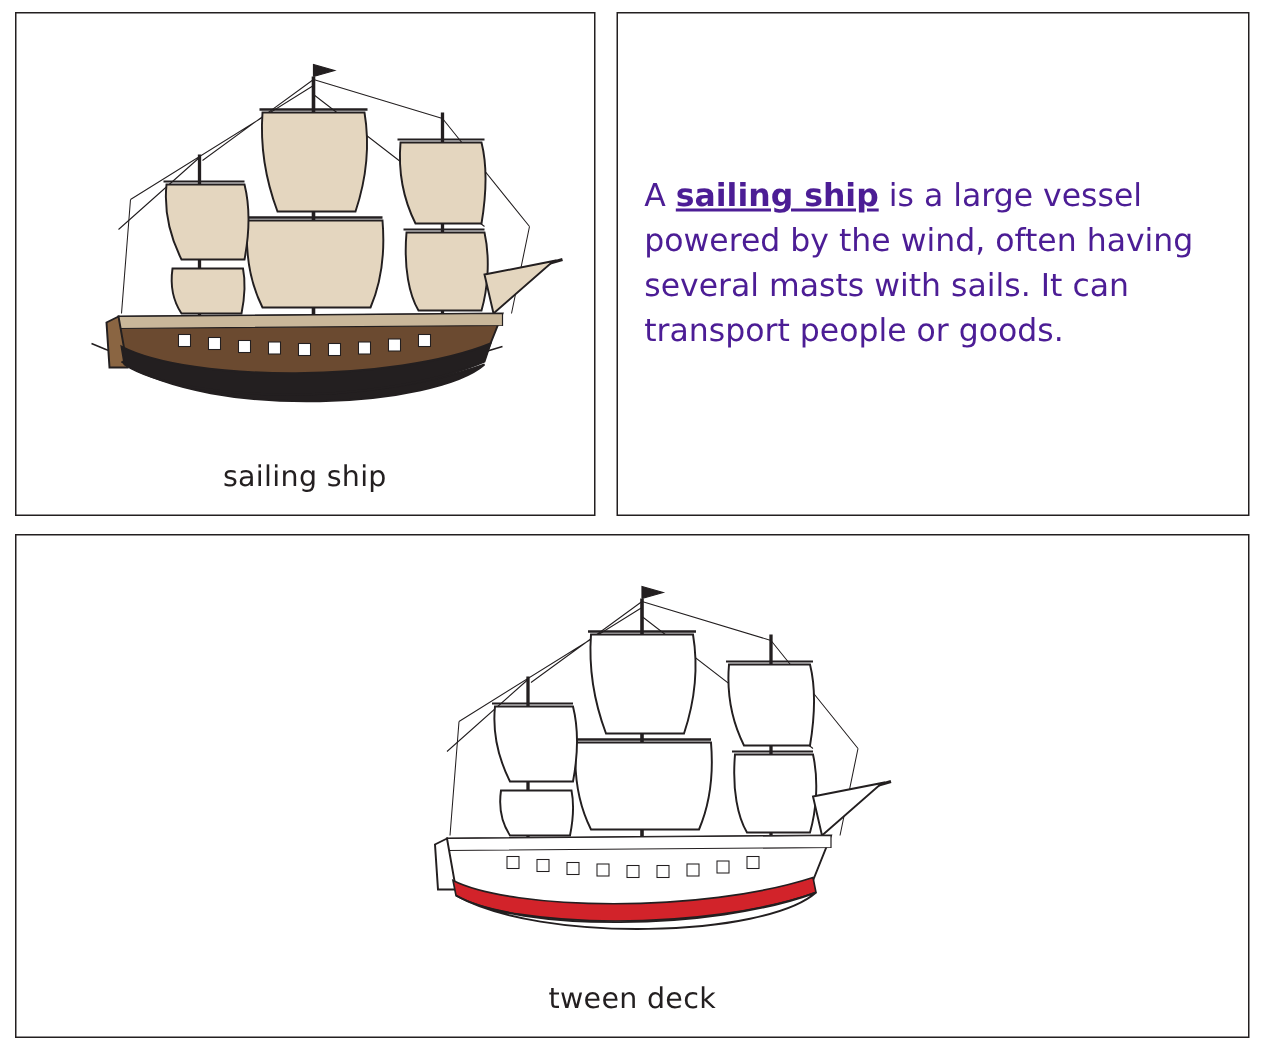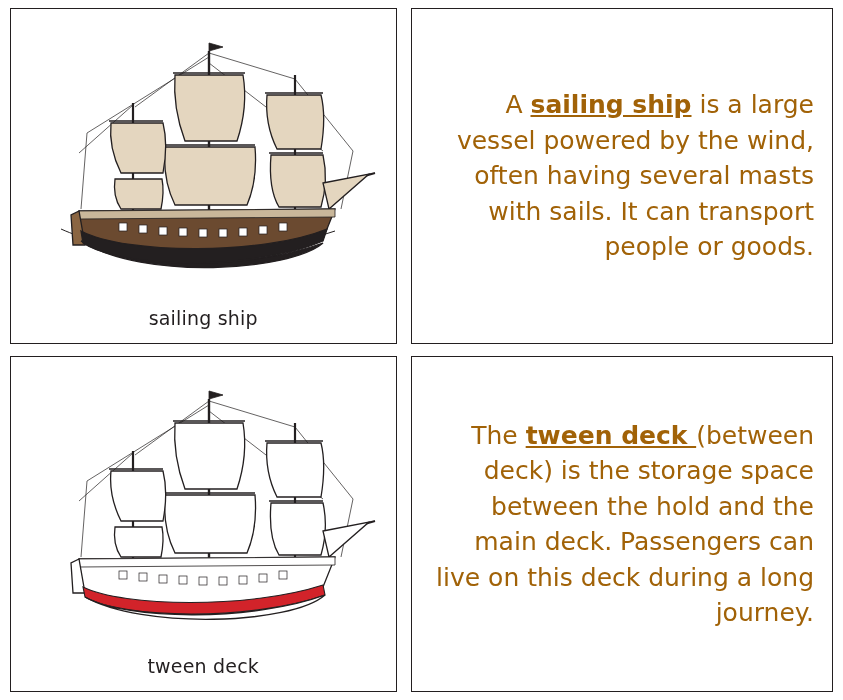--- a/index.html
+++ b/index.html
@@ -63,24 +63,24 @@
   .caption {
     font-family: "DejaVu Sans", sans-serif;
     font-size: 19px;
     color: #231f20;
     text-align: center;
     padding-bottom: 14px;
     letter-spacing: 0.2px;
   }
   .definition {
     font-family: "DejaVu Sans", sans-serif;
-    font-size: 25px;
+    font-size: 21px;
     line-height: 1.42;
-    color: #a16207;
-    text-align: right;
+    color: #4c1d95;
+    text-align: left;
     width: 100%;
   }
   .definition .term {
     font-weight: bold;
     text-decoration: underline;
   }
 </style>
 </head>
 <body>
 
@@ -208,21 +208,16 @@
 
             <path d="M62 216 C104 240 232 240 302 214 C268 244 118 248 62 216 Z"></path>
 
             <path d="M186 18 L186 10 L200 14 L186 18" fill="#231f20" stroke="#231f20" stroke-width="0.8"></path>
           </g>
         </svg>
       </div>
       <div class="caption">tween deck</div>
     </div>
 
-    <div class="card text">
-      <p class="definition">
-        <span>The </span><span class="term">tween deck </span><span>(between deck) is the storage space between the hold and the main deck. Passengers can live on this deck during a long journey.</span>
-      </p>
-    </div>
 
   </div>
 
 </div>
 
 </body></html>

